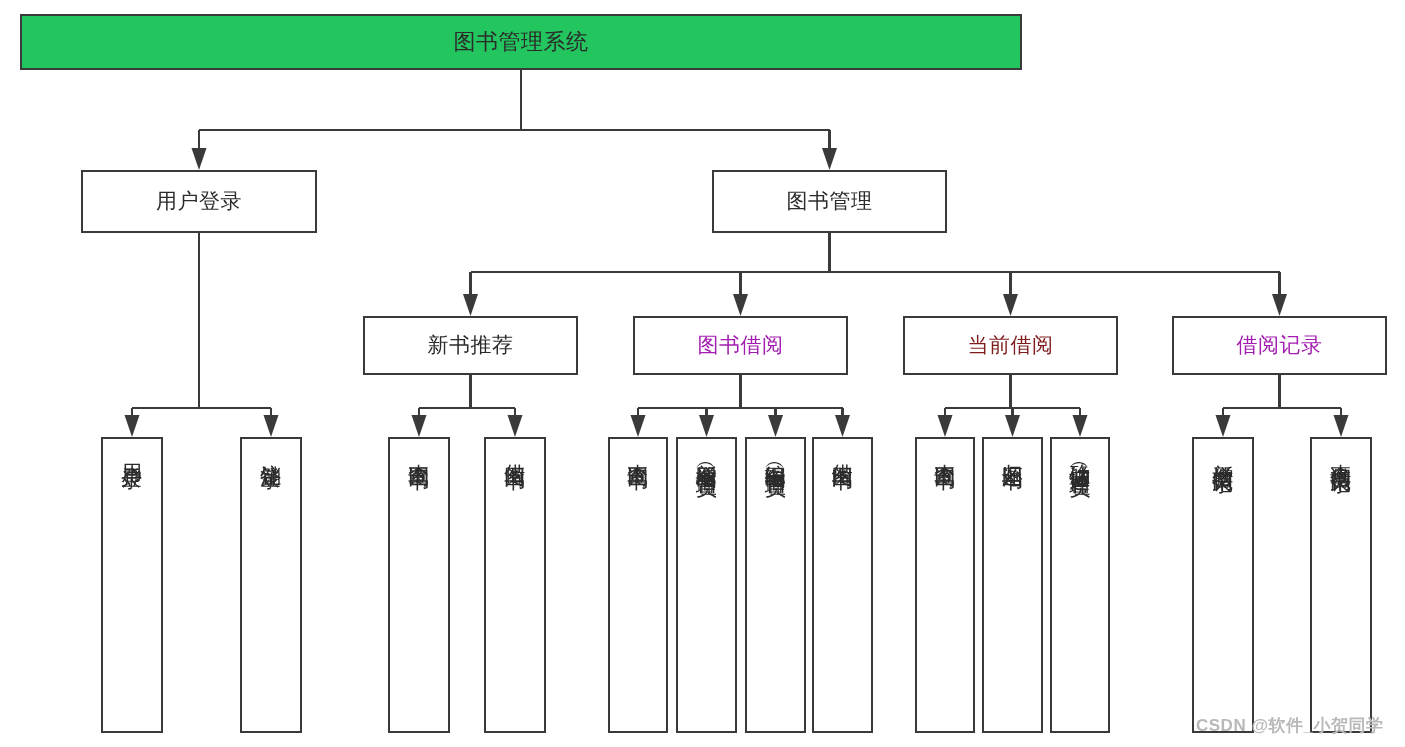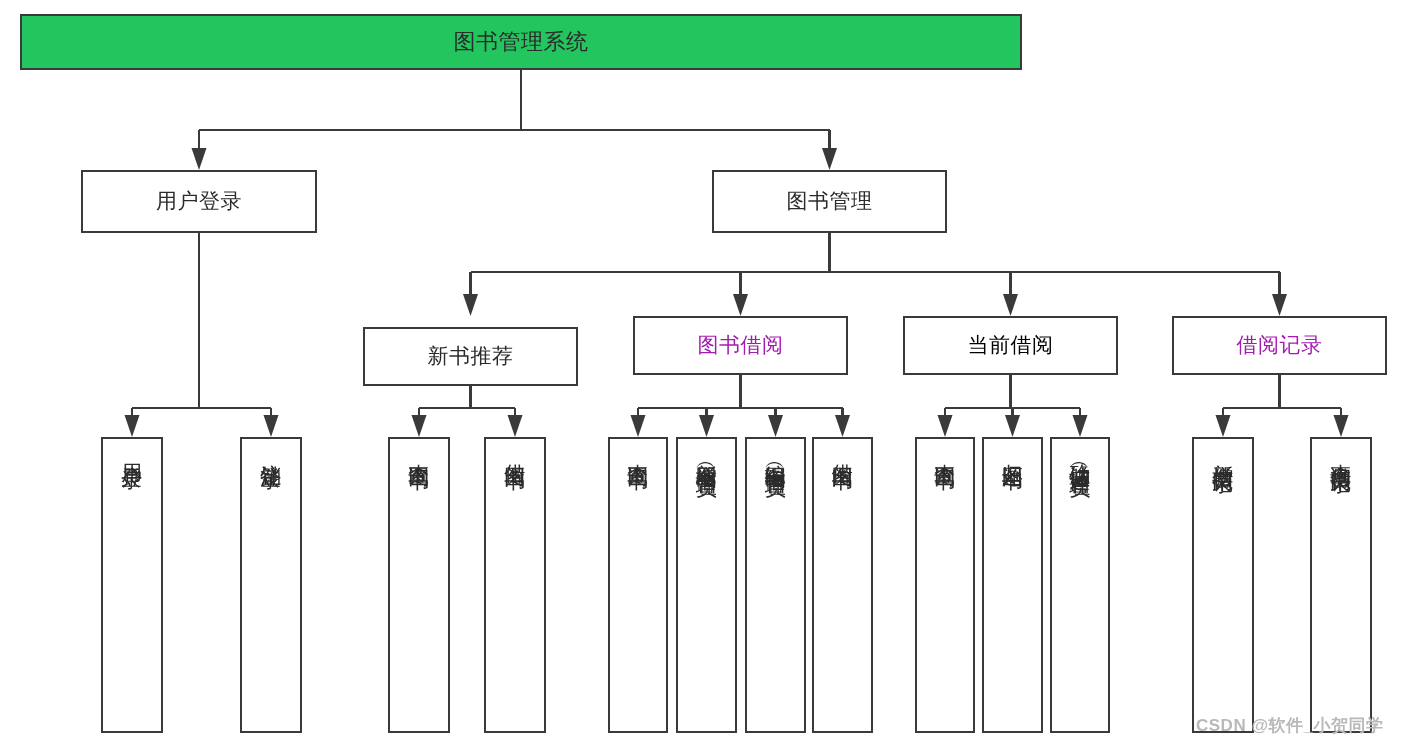--- a/index.html
+++ b/index.html
@@ -131,27 +131,27 @@
   <div id="nodes">
       <div class="node horiz root" style="left: 20px; top: 14px; width: 1002px; height: 56px; border-color: rgb(58, 58, 58); background: #22c55e; color: rgb(43, 43, 43);">
         <span class="label">图书管理系统</span>
       </div>
       <div class="node horiz" style="left: 81px; top: 170px; width: 236px; height: 63px; border-color: rgb(58, 58, 58); background: rgb(255, 255, 255); color: rgb(43, 43, 43);">
         <span class="label">用户登录</span>
       </div>
       <div class="node horiz" style="left: 712px; top: 170px; width: 235px; height: 63px; border-color: rgb(58, 58, 58); background: rgb(255, 255, 255); color: rgb(43, 43, 43);">
         <span class="label">图书管理</span>
       </div>
-      <div class="node horiz" style="left: 363px; top: 327px; width: 215px; height: 59px; border-color: rgb(58, 58, 58); background: rgb(255, 255, 255); color: rgb(43, 43, 43);">
+      <div class="node horiz" style="left: 363px; top: 316px; width: 215px; height: 59px; border-color: rgb(58, 58, 58); background: rgb(255, 255, 255); color: rgb(43, 43, 43);">
         <span class="label">新书推荐</span>
       </div>
       <div class="node horiz" style="left: 633px; top: 316px; width: 215px; height: 59px; border-color: rgb(58, 58, 58); background: rgb(255, 255, 255); color: #a21caf;">
         <span class="label">图书借阅</span>
       </div>
-      <div class="node horiz" style="left: 903px; top: 316px; width: 215px; height: 59px; border-color: rgb(58, 58, 58); background: rgb(255, 255, 255); color: #000000;">
+      <div class="node horiz" style="left: 903px; top: 316px; width: 215px; height: 59px; border-color: rgb(58, 58, 58); background: rgb(255, 255, 255); color: #7f1d1d;">
         <span class="label">当前借阅</span>
       </div>
       <div class="node horiz" style="left: 1172px; top: 316px; width: 215px; height: 59px; border-color: rgb(58, 58, 58); background: rgb(255, 255, 255); color: #a21caf;">
         <span class="label">借阅记录</span>
       </div>
       <div class="node vert" style="left: 101px; top: 437px; width: 62px; height: 296px; border-color: rgb(58, 58, 58); background: rgb(255, 255, 255); color: rgb(43, 43, 43);">
         <span class="label">用户登录</span>
       </div>
       <div class="node vert" style="left: 240px; top: 437px; width: 62px; height: 296px; border-color: rgb(58, 58, 58); background: rgb(255, 255, 255); color: rgb(43, 43, 43);">
         <span class="label">注销登录</span>

